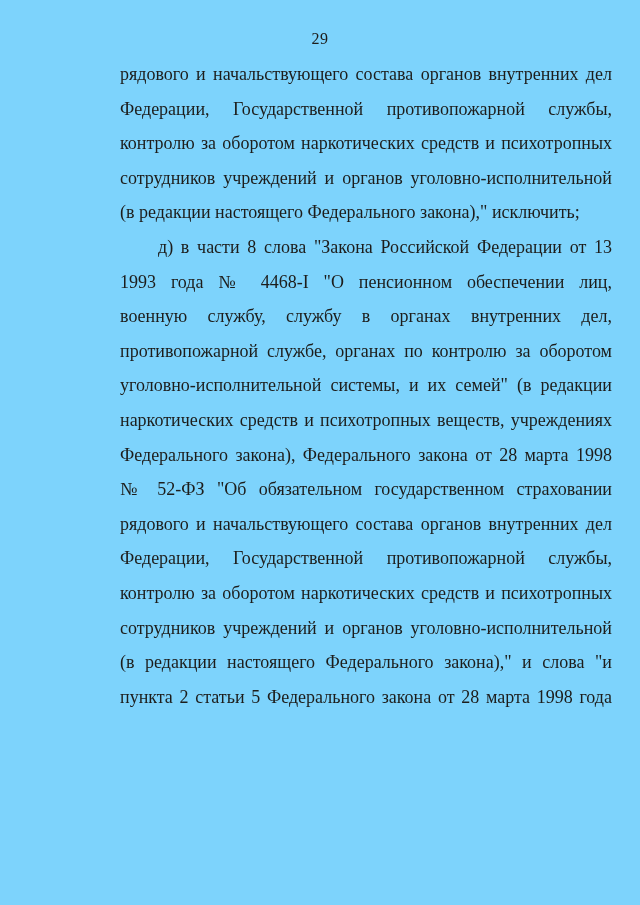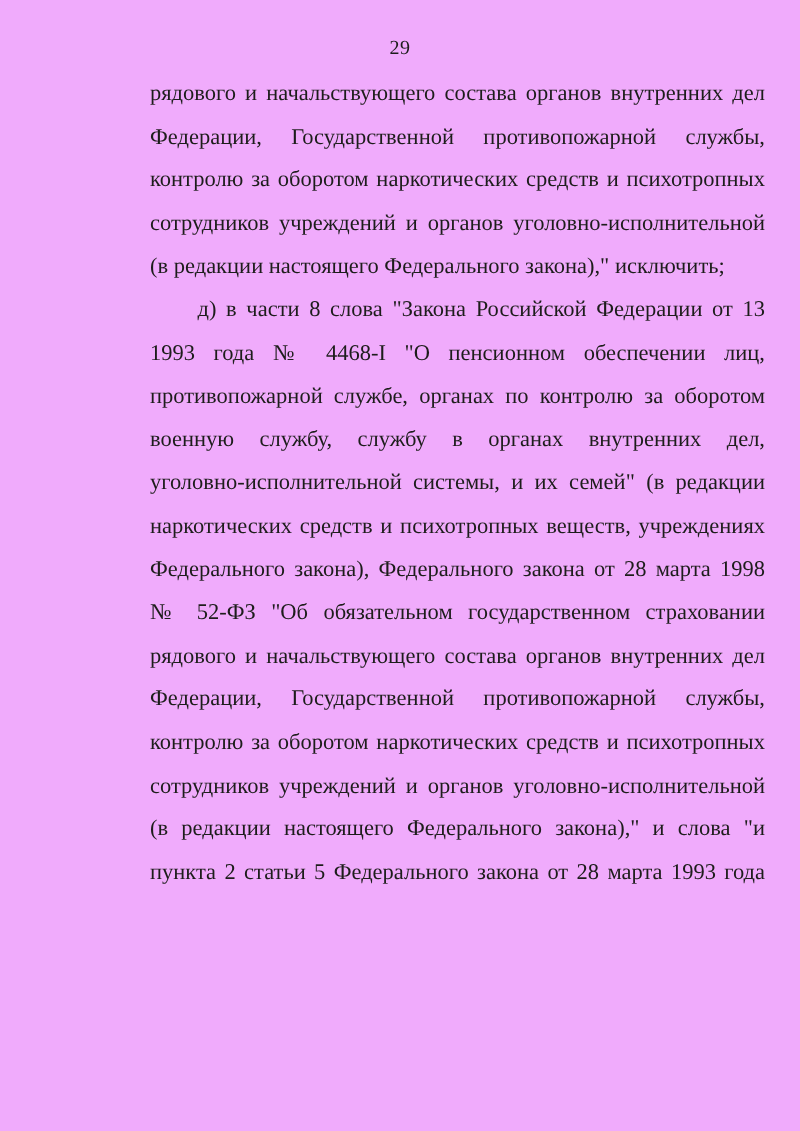--- a/index.html
+++ b/index.html
@@ -4,21 +4,21 @@
 <style>
   html, body { margin: 0; padding: 0; }
   body {
     width: 640px; height: 905px;
     background: #ffffff;
     font-family: "Liberation Serif", "DejaVu Serif", serif;
   }
   .page {
     position: relative;
     width: 640px; height: 905px;
-    background: #f0abfc;
+    background: #7dd3fc;
     color: #1d1d1b;
     overflow: hidden;
   }
   .page-number {
     padding-top: 30px;
     text-align: center;
     font-size: 16px;
     letter-spacing: 0.5px;
   }
   .content {
@@ -53,27 +53,27 @@
       <div class="paragraph">
         <div class="line">рядового и начальствующего состава органов внутренних дел Российской</div>
         <div class="line">Федерации, Государственной противопожарной службы, органов по</div>
         <div class="line">контролю за оборотом наркотических средств и психотропных веществ,</div>
         <div class="line">сотрудников учреждений и органов уголовно-исполнительной системы"</div>
         <div class="line no-just">(в редакции настоящего Федерального закона)," исключить;</div>
       </div>
       <div class="paragraph">
         <div class="line indent">д) в части 8 слова "Закона Российской Федерации от 13 февраля</div>
         <div class="line">1993 года № 4468-I "О пенсионном обеспечении лиц, проходивших</div>
+        <div class="line">военную службу, службу в органах внутренних дел, Государственной</div>
         <div class="line">противопожарной службе, органах по контролю за оборотом</div>
-        <div class="line">военную службу, службу в органах внутренних дел, Государственной</div>
         <div class="line">уголовно-исполнительной системы, и их семей" (в редакции настоящего</div>
         <div class="line">наркотических средств и психотропных веществ, учреждениях и органах</div>
         <div class="line">Федерального закона), Федерального закона от 28 марта 1998 года</div>
         <div class="line">№ 52-ФЗ "Об обязательном государственном страховании жизни и</div>
         <div class="line">рядового и начальствующего состава органов внутренних дел Российской</div>
         <div class="line">Федерации, Государственной противопожарной службы, органов по</div>
         <div class="line">контролю за оборотом наркотических средств и психотропных веществ,</div>
         <div class="line">сотрудников учреждений и органов уголовно-исполнительной системы"</div>
         <div class="line">(в редакции настоящего Федерального закона)," и слова "и положения</div>
-        <div class="line">пункта 2 статьи 5 Федерального закона от 28 марта 1993 года</div>
+        <div class="line">пункта 2 статьи 5 Федерального закона от 28 марта 1998 года</div>
       </div>
     </div>
 </div>
 
 </body></html>

